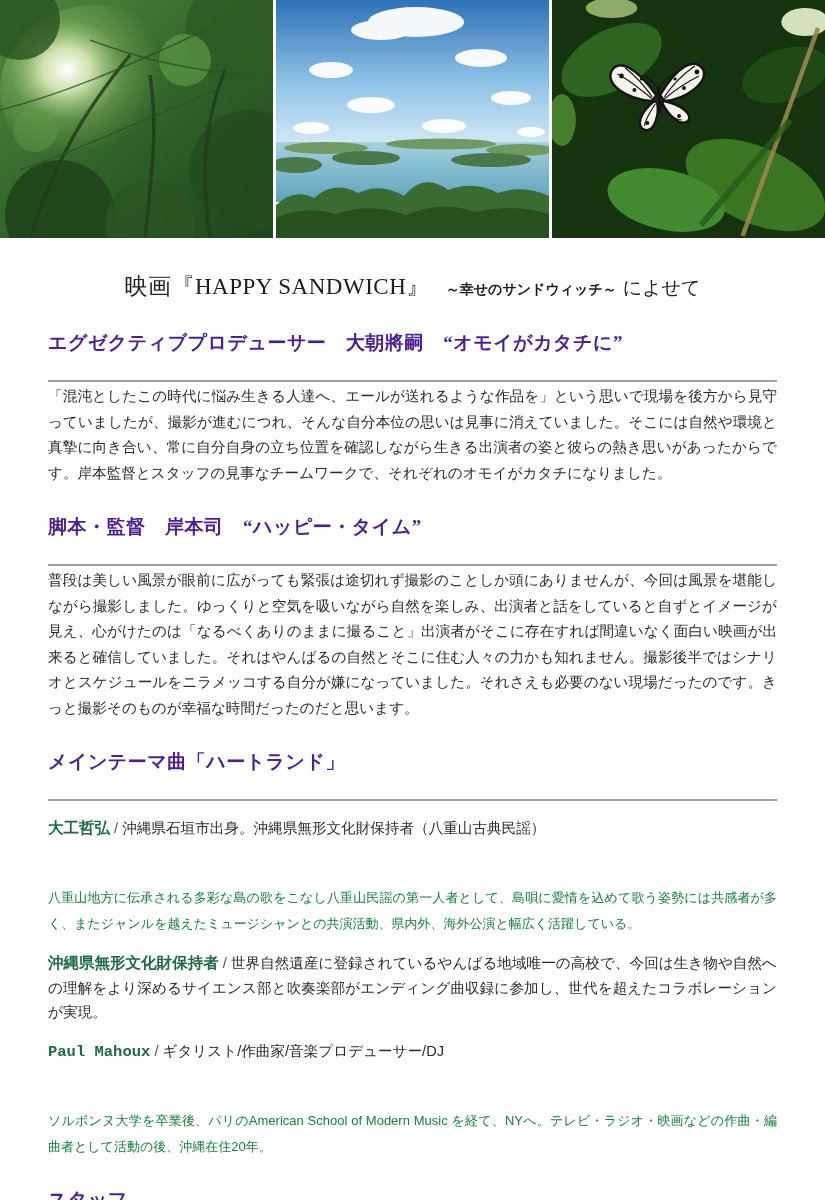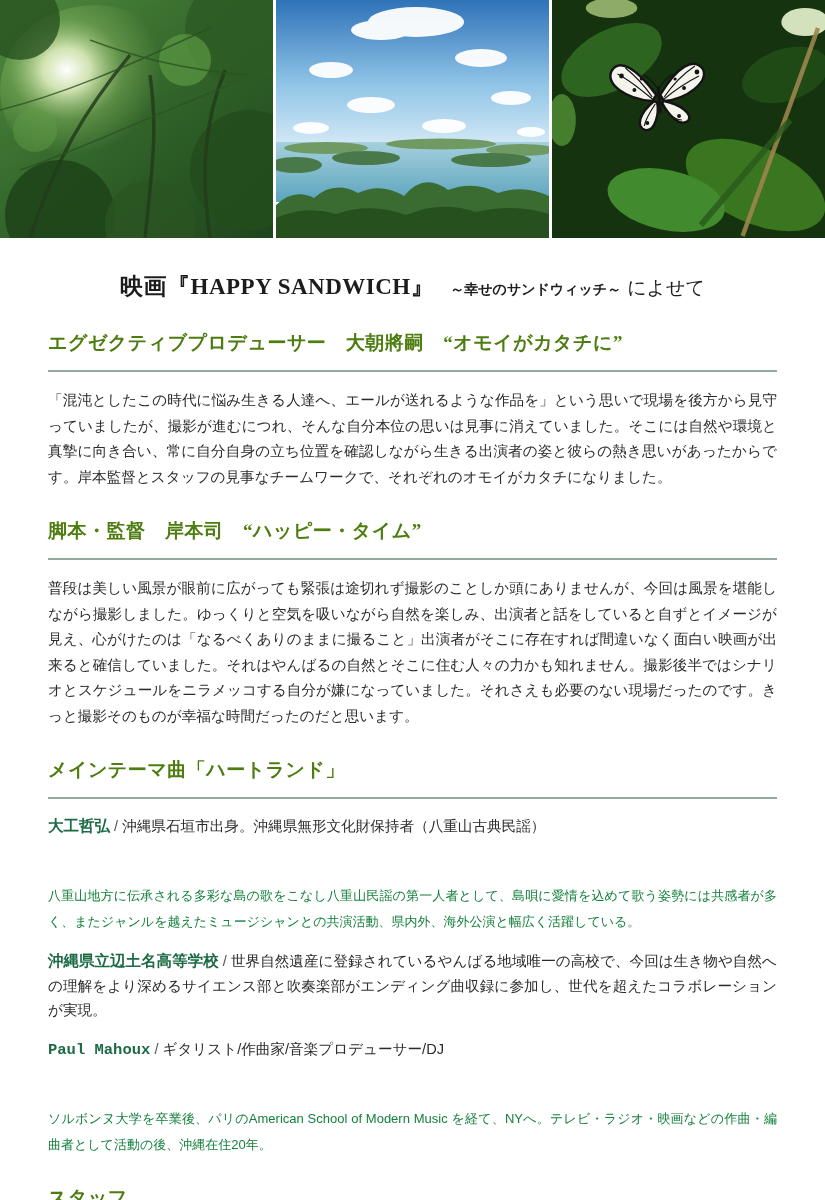--- a/index.html
+++ b/index.html
@@ -8,33 +8,33 @@
   .page { width:825px; height:1200px; margin:0 auto; background:#fff; overflow:hidden;
           display:flex; flex-direction:column; }
 
   
   .photos { display:flex; gap:3px; height:238px; background:#fff; }
   .photo { flex:1 1 0; overflow:hidden; position:relative; }
   .photo svg { display:block; width:100%; height:100%; }
 
   
   .title-block { margin-top:33px; text-align:center; white-space:nowrap; }
-  .t-main { font-family:"Liberation Serif","DejaVu Serif",serif; font-weight:700;
+  .t-main { font-family:"Liberation Serif","DejaVu Serif",serif; font-weight:400;
             font-size:23px; color:#1c1c1c; letter-spacing:.5px; }
   .t-sub  { font-family:"Liberation Serif","DejaVu Serif",serif; font-weight:600;
             font-size:14px; color:#1c1c1c; margin-left:16px; }
   .t-suffix { font-weight:400; font-size:19px; color:#1c1c1c; margin-left:6px; }
 
   
   .content { padding:0 48px; }
   .sec { margin-top:28px; }
   .sec-h { font-family:"Liberation Serif","DejaVu Serif",serif; font-weight:700;
-           font-size:19px; color:#4d7c0f; letter-spacing:.5px;
-           padding-bottom:14px; border-bottom:2px solid #95a89c; }
-  .sec-p { margin-top:16px; font-size:14.6px; line-height:25.5px; text-align:justify; color:#2b2b2b; }
+           font-size:19px; color:#4c1d95; letter-spacing:.5px;
+           padding-bottom:24px; border-bottom:2px solid #95a89c; }
+  .sec-p { margin-top:2px; font-size:14.6px; line-height:25.5px; text-align:justify; color:#2b2b2b; }
 
   .credit { margin-top:15px; }
   .credit-line { font-size:14.6px; line-height:24px; text-align:justify; color:#2b2b2b; }
   .credit-name { font-family:Liberation Mono, monospace; font-weight:700;
                  color:#1d6b45; font-size:15.5px; }
   .credit-sep { color:#555; }
   .credit-desc { font-size:13px; line-height:25.5px; text-align:justify; color:#15803d;margin-top:44px; }
   .credit-desc:empty { display:none; }
 </style>
 </head>
@@ -165,21 +165,21 @@
     <section class="sec">
       <h2 class="sec-h">メインテーマ曲「ハートランド」</h2>
     </section>
 
     <div class="credit">
       <p class="credit-line"><span class="credit-name">大工哲弘</span><span class="credit-sep"> / </span><span class="credit-role">沖縄県石垣市出身。沖縄県無形文化財保持者（八重山古典民謡）</span></p>
       <p class="credit-desc">八重山地方に伝承される多彩な島の歌をこなし八重山民謡の第一人者として、島唄に愛情を込めて歌う姿勢には共感者が多く、またジャンルを越えたミュージシャンとの共演活動、県内外、海外公演と幅広く活躍している。</p>
     </div>
 
     <div class="credit">
-      <p class="credit-line"><span class="credit-name">沖縄県立辺土名高等学校</span><span class="credit-sep"> / </span><span class="credit-role">世界自然遺産に登録されているやんばる地域唯一の高校で、今回は生き物や自然への理解をより深めるサイエンス部と吹奏楽部がエンディング曲収録に参加し、世代を超えたコラボレーションが実現。</span></p>
+      <p class="credit-line"><span class="credit-name">沖縄県無形文化財保持者</span><span class="credit-sep"> / </span><span class="credit-role">世界自然遺産に登録されているやんばる地域唯一の高校で、今回は生き物や自然への理解をより深めるサイエンス部と吹奏楽部がエンディング曲収録に参加し、世代を超えたコラボレーションが実現。</span></p>
 
     </div>
 
     <div class="credit">
       <p class="credit-line"><span class="credit-name">Paul Mahoux</span><span class="credit-sep"> / </span><span class="credit-role">ギタリスト/作曲家/音楽プロデューサー/DJ</span></p>
       <p class="credit-desc">ソルボンヌ大学を卒業後、パリのAmerican School of Modern Music を経て、NYへ。テレビ・ラジオ・映画などの作曲・編曲者として活動の後、沖縄在住20年。</p>
     </div>
 
     <section class="sec staff">
       <h2 class="sec-h">スタッフ</h2>

